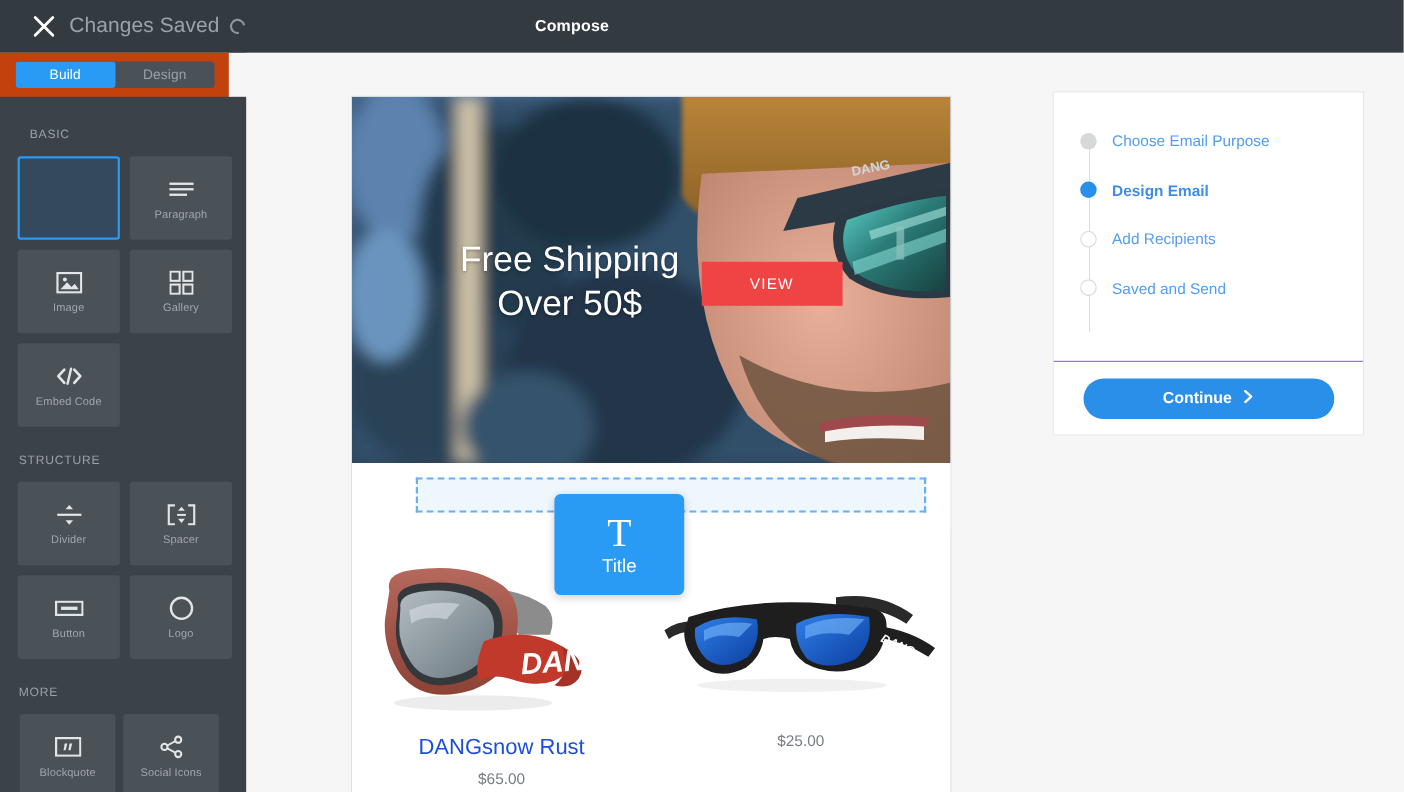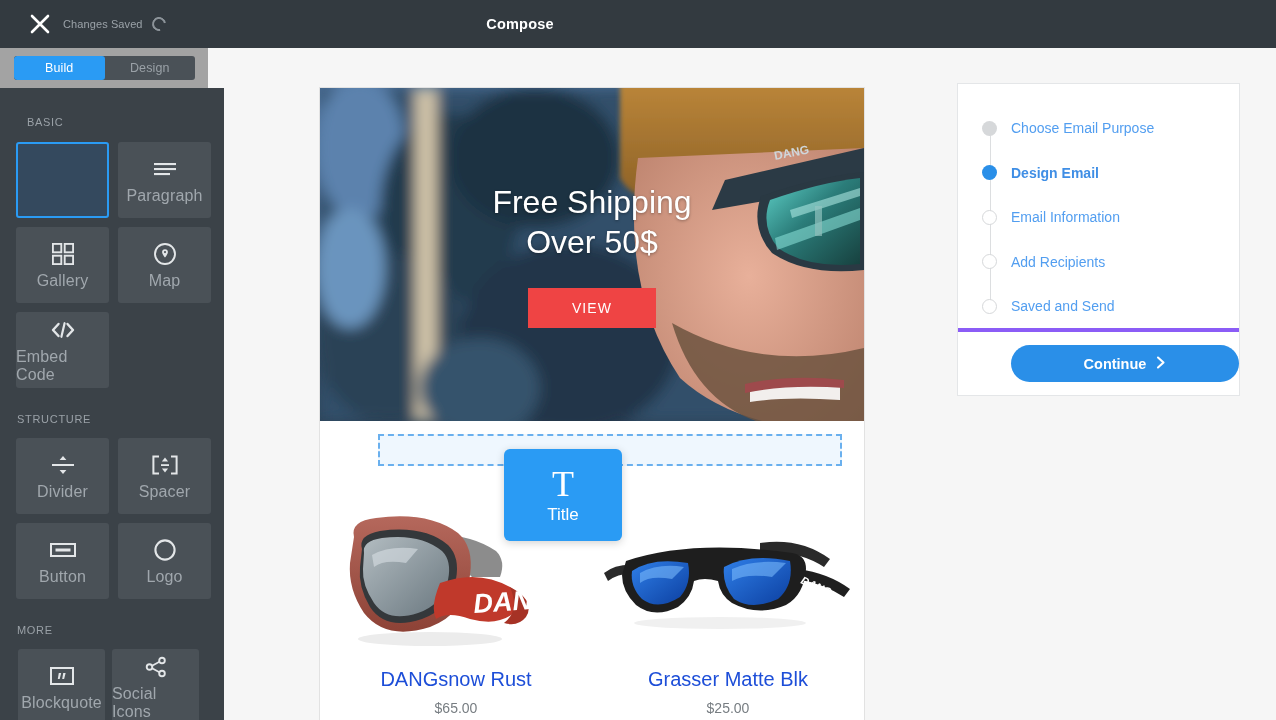--- a/index.html
+++ b/index.html
@@ -18,37 +18,37 @@
   }
   #close-btn {
     position: absolute; left: 28px; top: 12px;
     width: 24px; height: 24px; cursor: pointer;
   }
   #close-btn svg { display: block; }
   #saved-status {
     position: absolute; left: 63px; top: 0; height: 48px;
     display: flex; align-items: center; gap: 9px;
   }
-  #saved-text { color: #9ba2a8; font-size: 11px; letter-spacing: .1px; }
+  #saved-text { color: #9ba2a8; font-size: 19px; letter-spacing: .1px; }
   .spinner {
     width: 14px; height: 14px; border-radius: 50%;
     border: 2px solid #8c9399;
     border-right-color: transparent;
     transform: rotate(35deg);
   }
   #compose-title {
     position: absolute; left: 0; top: 0; width: 1040px; height: 48px;
     display: flex; align-items: center; justify-content: center;
     color: #fff; font-size: 14.5px; font-weight: bold; letter-spacing: .2px;
   }
 
   
   #sidebar {
     position: absolute; left: 0; top: 48px; width: 208px; height: 672px;
-    background: #a3a3a3;
+    background: #c2410c;
   }
   #seg-wrap {
     position: absolute; left: 14px; top: 8px;
     width: 181px; height: 24px;
     background: #4a5157; border-radius: 3px;
     display: flex; overflow: hidden;
   }
   .seg {
     flex: 1; display: flex; align-items: center; justify-content: center;
     font-size: 12.5px; color: #9aa1a7; cursor: pointer;
@@ -68,21 +68,21 @@
     display: flex; flex-wrap: wrap; gap: 9px;
     padding: 0 0 0 16px; width: 224px;
   }
   .tile {
     width: 93px; height: 76px;
     background: #4a5157; border-radius: 3px;
     display: flex; flex-direction: column;
     align-items: center; justify-content: center;
     gap: 5px; cursor: pointer;
   }
-  .tile .lbl { color: #a0a7ad; font-size: 16px; letter-spacing: .15px; }
+  .tile .lbl { color: #a0a7ad; font-size: 10px; letter-spacing: .15px; }
   .tile .ico { width: 26px; height: 26px; display: flex; align-items: center; justify-content: center; }
   .tile .ico svg { display: block; }
   .tile.placeholder {
     background: #34495e; border: 2px solid #2a9bf4;
   }
 
   
   #canvas {
     position: absolute; left: 224px; top: 48px;
     width: 1052px; height: 672px; background: #f6f6f6;
@@ -95,21 +95,21 @@
     overflow: hidden;
   }
   
   #hero {
     position: relative; width: 544px; height: 333px; overflow: hidden;
     background: #2d3a44;
   }
   #hero .photo { position: absolute; inset: 0; }
   #hero-overlay {
     position: absolute; inset: 0;
-    display: flex; flex-direction: column; align-items: center;
+    display: flex; align-items: center;
     justify-content: center; gap: 20px;
   }
   #hero-head {
     color: #ffffff; font-size: 32px; line-height: 1.25;
     text-align: center; font-weight: normal;
     text-shadow: 0 1px 3px rgba(0,0,0,.35);
     max-width: 330px;
   }
   #hero-btn {
     background: #ef4444; color: #fff;
@@ -165,22 +165,22 @@
     position: relative; z-index: 2;
   }
   .dot { width: 15px; height: 15px; border-radius: 50%; flex: 0 0 15px; background:#fff; }
   .dot.done { background: #d6d8da; }
   .dot.current { background: #2a8fe8; }
   .dot.todo { border: 1.5px solid #d6d8da; background: #fff; }
   .step .sname { font-size: 14px; color: #529ef0; }
   .step.current .sname { font-weight: bold; color: #3f8ee5; }
   #panel-foot {
     position: absolute; left: 0; bottom: 0; width: 281px; height: 67px;
-    border-top: 4px solid #8b5cf6;
-    display: flex; align-items: center; justify-content: flex-end;
+    border-top: 1px solid #8b5cf6;
+    display: flex; align-items: center; justify-content: center;
   }
   #continue-btn {
     width: 228px; height: 37px; border-radius: 19px;
     background: #2a8fe8; color: #fff;
     display: flex; align-items: center; justify-content: center; gap: 10px;
     font-size: 14.5px; font-weight: bold; cursor: pointer;
   }
 </style>
 </head>
 <body>
@@ -215,43 +215,43 @@
         <span class="ico">
           <svg width="24" height="16" viewBox="0 0 24 16">
             <rect x="1" y="2" width="22" height="2.1" fill="#e3e6e8"></rect>
             <rect x="1" y="7" width="22" height="2.1" fill="#e3e6e8"></rect>
             <rect x="1" y="12" width="16" height="2.1" fill="#e3e6e8"></rect>
           </svg>
         </span>
         <span class="lbl">Paragraph</span>
       </div>
 
+      <div class="tile">
+        <span class="ico">
+          <svg width="24" height="20" viewBox="0 0 24 20">
+            <rect x="1.2" y="1.2" width="21.6" height="17.6" fill="none" stroke="#e3e6e8" stroke-width="2"></rect>
+            <circle cx="8" cy="7" r="1.8" fill="#e3e6e8"></circle>
+            <path d="M4 16 L10 9.5 L14 14 L17 11 L20.5 16 Z" fill="#e3e6e8"></path>
+          </svg>
+        </span>
+        <span class="lbl">Image</span>
+      </div>
 
       <div class="tile">
         <span class="ico">
           <svg width="22" height="22" viewBox="0 0 22 22">
             <rect x="0.9" y="0.9" width="8.4" height="8.4" fill="none" stroke="#e3e6e8" stroke-width="1.9"></rect>
             <rect x="12.7" y="0.9" width="8.4" height="8.4" fill="none" stroke="#e3e6e8" stroke-width="1.9"></rect>
             <rect x="0.9" y="12.7" width="8.4" height="8.4" fill="none" stroke="#e3e6e8" stroke-width="1.9"></rect>
             <rect x="12.7" y="12.7" width="8.4" height="8.4" fill="none" stroke="#e3e6e8" stroke-width="1.9"></rect>
           </svg>
         </span>
         <span class="lbl">Gallery</span>
       </div>
 
-      <div class="tile">
-        <span class="ico">
-          <svg width="24" height="24" viewBox="0 0 24 24">
-            <circle cx="12" cy="12" r="10" fill="none" stroke="#e3e6e8" stroke-width="1.9"></circle>
-            <path d="M12 7.2 a2.9 2.9 0 0 1 2.9 2.9 c0 2.3 -2.9 5.4 -2.9 5.4 s-2.9 -3.1 -2.9 -5.4 A2.9 2.9 0 0 1 12 7.2 z" fill="#e3e6e8"></path>
-            <circle cx="12" cy="10.1" r="1.05" fill="#4a5157"></circle>
-          </svg>
-        </span>
-        <span class="lbl">Map</span>
-      </div>
 
       <div class="tile">
         <span class="ico">
           <svg width="26" height="18" viewBox="0 0 26 18">
             <path d="M8.5 3 L3 9 L8.5 15" fill="none" stroke="#e3e6e8" stroke-width="2.4" stroke-linecap="round" stroke-linejoin="round"></path>
             <path d="M17.5 3 L23 9 L17.5 15" fill="none" stroke="#e3e6e8" stroke-width="2.4" stroke-linecap="round" stroke-linejoin="round"></path>
             <path d="M14.6 2.2 L11.4 15.8" stroke="#e3e6e8" stroke-width="2.2" stroke-linecap="round"></path>
           </svg>
         </span>
         <span class="lbl">Embed Code</span>
@@ -471,21 +471,20 @@
             <path d="M34 70 Q100 48 200 62 Q214 64 214 78 Q212 104 194 114 Q166 126 140 112 Q128 104 126 90 Q112 86 102 90 Q100 106 86 116 Q62 128 44 114 Q30 100 30 84 Z" fill="#1e1e1e"></path>
 
             <path d="M40 80 Q60 66 96 72 Q100 92 88 106 Q66 120 50 108 Q38 96 40 80 Z" fill="url(#sgLens)"></path>
             <path d="M132 76 Q158 62 198 70 Q202 94 186 108 Q160 120 142 108 Q130 94 132 76 Z" fill="url(#sgLens)"></path>
             <path d="M48 82 Q66 72 92 76 L80 88 Q58 84 48 92 Z" fill="#7fc0ff" opacity="0.55"></path>
             <path d="M140 78 Q162 68 194 72 L180 86 Q154 82 140 90 Z" fill="#7fc0ff" opacity="0.55"></path>
             <text x="208" y="92" font-family="Liberation Sans, sans-serif" font-size="11" font-weight="bold" font-style="italic" fill="#ffffff" transform="rotate(24 208 92)">DANG</text>
             <ellipse cx="128" cy="132" rx="86" ry="6" fill="#f0f0f0"></ellipse>
           </svg>
         </div>
-        <div class="pname">Grasser Matte Blk</div>
         <div class="pprice">$25.00</div>
       </div>
     </div>
   </div>
 
   <div id="drag-ghost">
     <span class="gt">T</span>
     <span class="gl">Title</span>
   </div>
 </div>
@@ -497,24 +496,20 @@
     <div class="step">
       <span class="dot done"></span>
       <span class="sname">Choose Email Purpose</span>
     </div>
 
     <div class="step current">
       <span class="dot current"></span>
       <span class="sname">Design Email</span>
     </div>
 
-    <div class="step">
-      <span class="dot todo"></span>
-      <span class="sname">Email Information</span>
-    </div>
 
     <div class="step">
       <span class="dot todo"></span>
       <span class="sname">Add Recipients</span>
     </div>
 
     <div class="step">
       <span class="dot todo"></span>
       <span class="sname">Saved and Send</span>
     </div>

